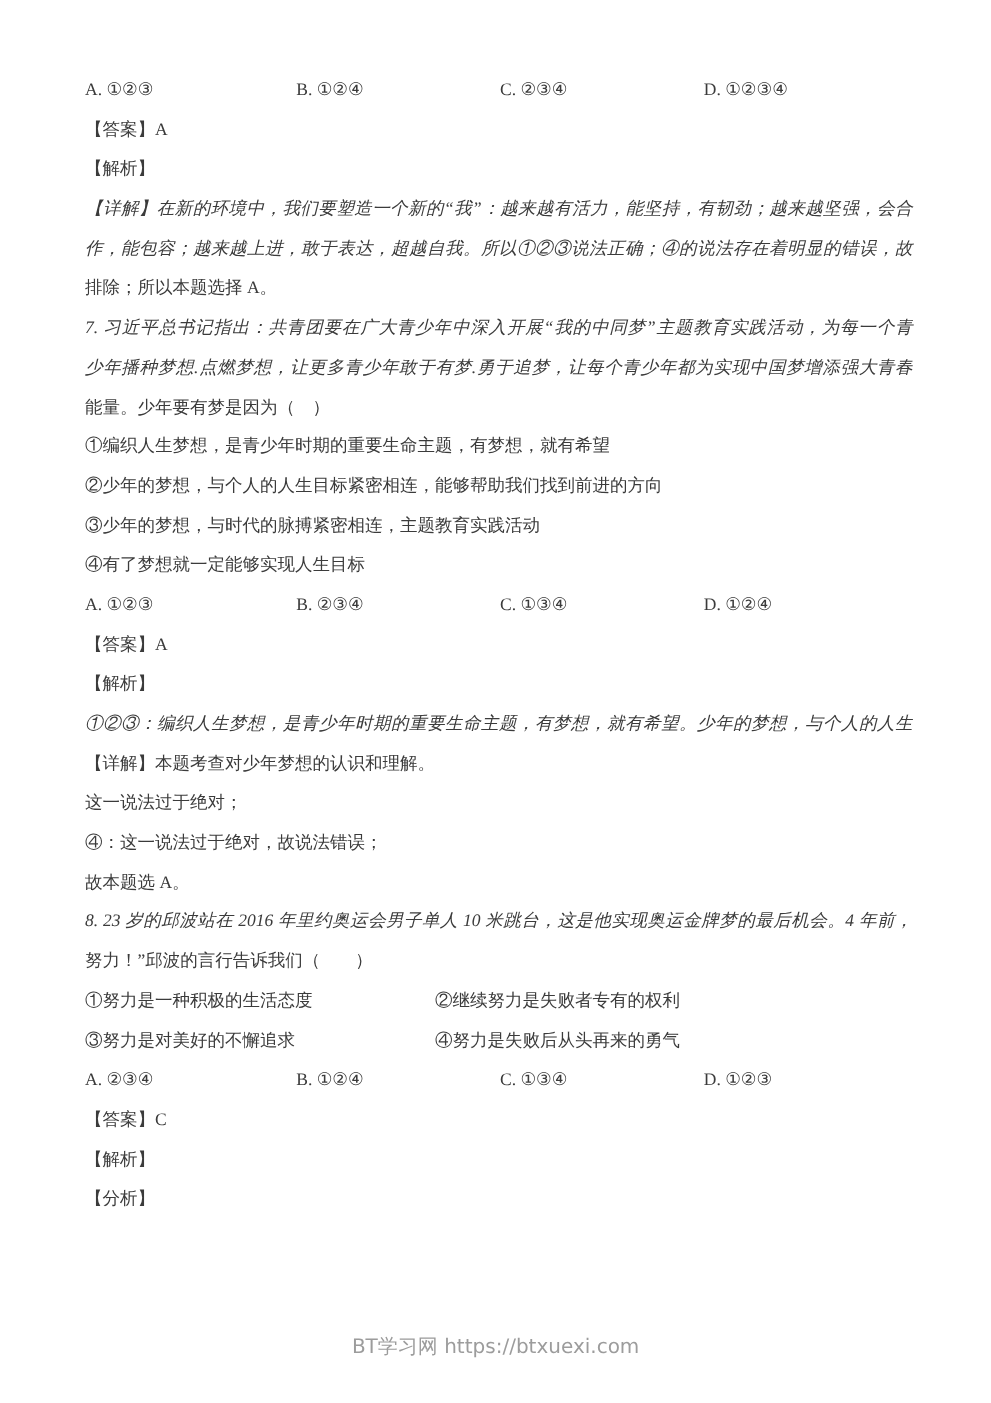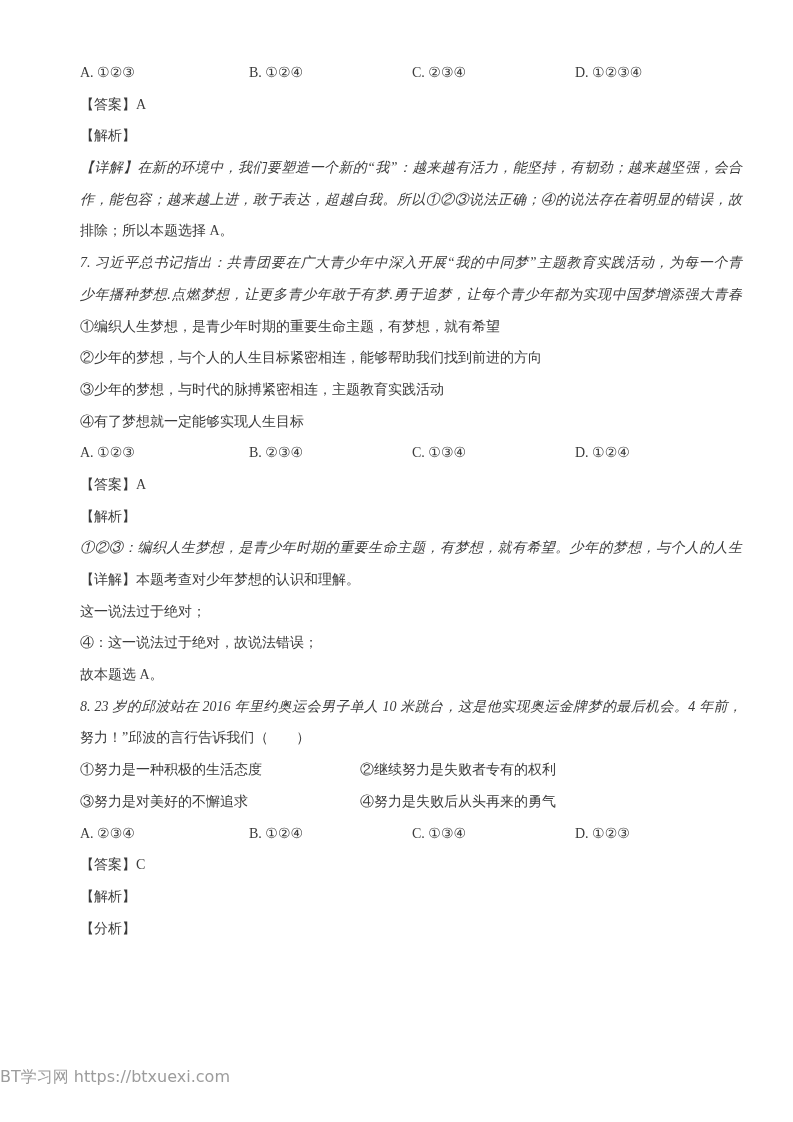--- a/index.html
+++ b/index.html
@@ -9,21 +9,20 @@
     position:relative;
     overflow:hidden;
     font-family:"Liberation Serif","DejaVu Serif",serif;
   }
   .doc {
     position:absolute;
     left:68px; top:57px;
     width:662px;
     color:#3b3b3b;
     font-size:14px;
-    margin-left:12px;
   }
   .line {
     height:31.7px;
     line-height:31.7px;
     white-space:pre;
     overflow:visible;
   }
   .line.full {
     text-align:justify;
     text-align-last:justify;
@@ -38,37 +37,39 @@
   .choices span { display:inline-block; white-space:pre; }
   .choices span:nth-child(1) { width:169px; }
   .choices span:nth-child(2) { width:163px; }
   .choices span:nth-child(3) { width:163px; }
   .choices span:nth-child(4) { flex:1; }
   .twocol span:first-child { display:inline-block; width:280px; white-space:pre; }
   .footer {
     position:absolute;
     left:0; right:0;
     top:1067px;
+    text-align:center;
     color:#9c9c9c;
     font-size:16px;
     font-family:"DejaVu Sans","Liberation Sans",sans-serif;
   }
 </style>
 </head>
 <body>
 
 <div class="doc" id="doc">
     <div class="line choices"><span>A. ①②③</span><span>B. ①②④</span><span>C. ②③④</span><span>D. ①②③④</span></div>
     <div class="line">【答案】A</div>
     <div class="line">【解析】</div>
     <div class="line full">【详解】在新的环境中，我们要塑造一个新的“我”：越来越有活力，能坚持，有韧劲；越来越坚强，会合</div>
     <div class="line full">作，能包容；越来越上进，敢于表达，超越自我。所以①②③说法正确；④的说法存在着明显的错误，故</div>
     <div class="line">排除；所以本题选择 A。</div>
     <div class="line full">7. 习近平总书记指出：共青团要在广大青少年中深入开展“我的中同梦”主题教育实践活动，为每一个青</div>
     <div class="line full">少年播种梦想.点燃梦想，让更多青少年敢于有梦.勇于追梦，让每个青少年都为实现中国梦增添强大青春</div>
+    <div class="line">能量。少年要有梦是因为（　）</div>
     <div class="line">①编织人生梦想，是青少年时期的重要生命主题，有梦想，就有希望</div>
     <div class="line">②少年的梦想，与个人的人生目标紧密相连，能够帮助我们找到前进的方向</div>
     <div class="line">③少年的梦想，与时代的脉搏紧密相连，主题教育实践活动</div>
     <div class="line">④有了梦想就一定能够实现人生目标</div>
     <div class="line choices"><span>A. ①②③</span><span>B. ②③④</span><span>C. ①③④</span><span>D. ①②④</span></div>
     <div class="line">【答案】A</div>
     <div class="line">【解析】</div>
     <div class="line full">①②③：编织人生梦想，是青少年时期的重要生命主题，有梦想，就有希望。少年的梦想，与个人的人生</div>
     <div class="line">【详解】本题考查对少年梦想的认识和理解。</div>
     <div class="line">这一说法过于绝对；</div>

